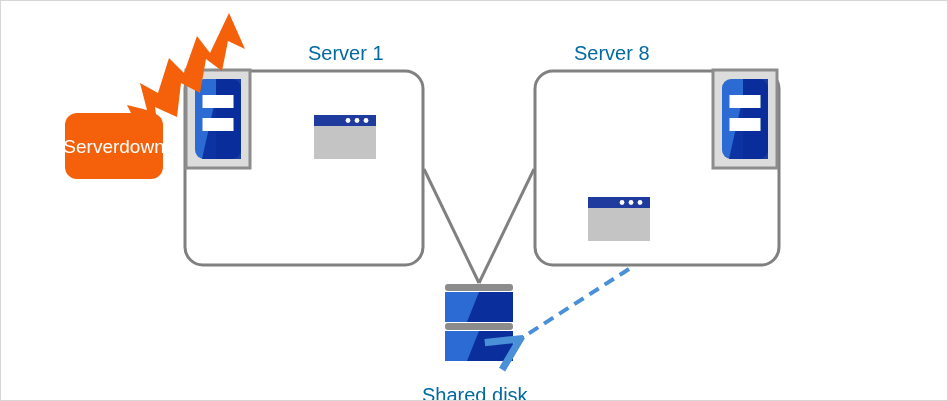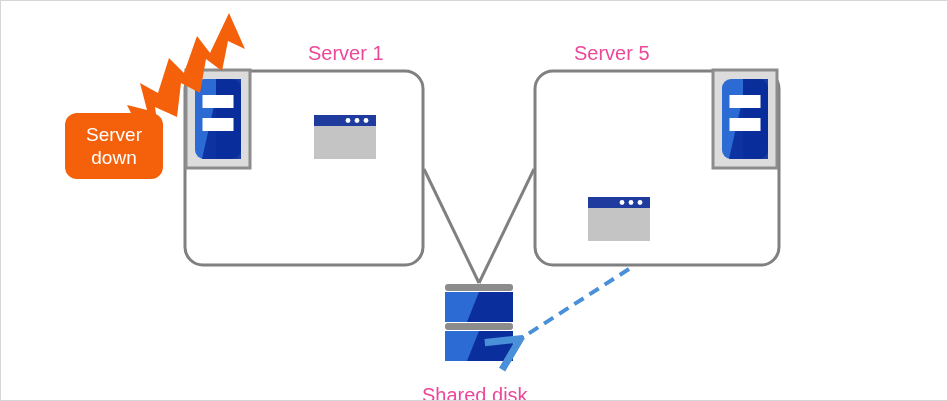--- a/index.html
+++ b/index.html
@@ -21,42 +21,41 @@
   }
   .svg-layer {
     position: absolute;
     left: 0;
     top: 0;
     width: 948px;
     height: 401px;
   }
   .label {
     position: absolute;
-    color: #ec4899;
+    color: #0369a1;
     font-size: 20px;
     line-height: 1;
     white-space: nowrap;
     font-family: "Liberation Sans", sans-serif;
   }
   #server1-title { left: 307px; top: 42px; }
   #server2-title { left: 573px; top: 42px; }
   #app-a-label   { left: 283px; top: 90px; letter-spacing: 0.2px; }
   #app-b-label   { left: 551px; top: 171px; letter-spacing: 0.2px; }
   #shared-disk-label { left: 421px; top: 384px; }
 
   .badge {
     position: absolute;
     left: 64px;
     top: 112px;
     width: 98px;
     height: 66px;
     background: #F4610A;
     border-radius: 12px;
     display: flex;
-    flex-direction: column;
     align-items: center;
     justify-content: center;
     color: #ffffff;
     font-size: 19px;
     line-height: 23px;
     text-align: center;
     font-family: "Liberation Sans", sans-serif;
   }
 </style>
 </head>
@@ -133,21 +132,21 @@
     <g>
       <path d="M 228,12 L 209,52 L 196,35 L 183,72 L 168,57 L 157,92
                L 139,82 L 146,109 L 126,104 L 137,126 L 118,128
                L 133,143 L 120,158
                L 142,150 L 136,129 L 158,134 L 154,106 L 176,116
                L 180,82 L 199,92 L 205,58 L 221,70 L 227,40 L 244,48 Z" fill="#F4610A"></path>
     </g>
   </svg>
 
   <div class="label" id="server1-title">Server 1</div>
-  <div class="label" id="server2-title">Server 5</div>
+  <div class="label" id="server2-title">Server 8</div>
   <div class="label" id="shared-disk-label">Shared disk</div>
 
   <div class="badge">
     <span>Server</span>
     <span>down</span>
   </div>
 
 </div>
 
 </body></html>

